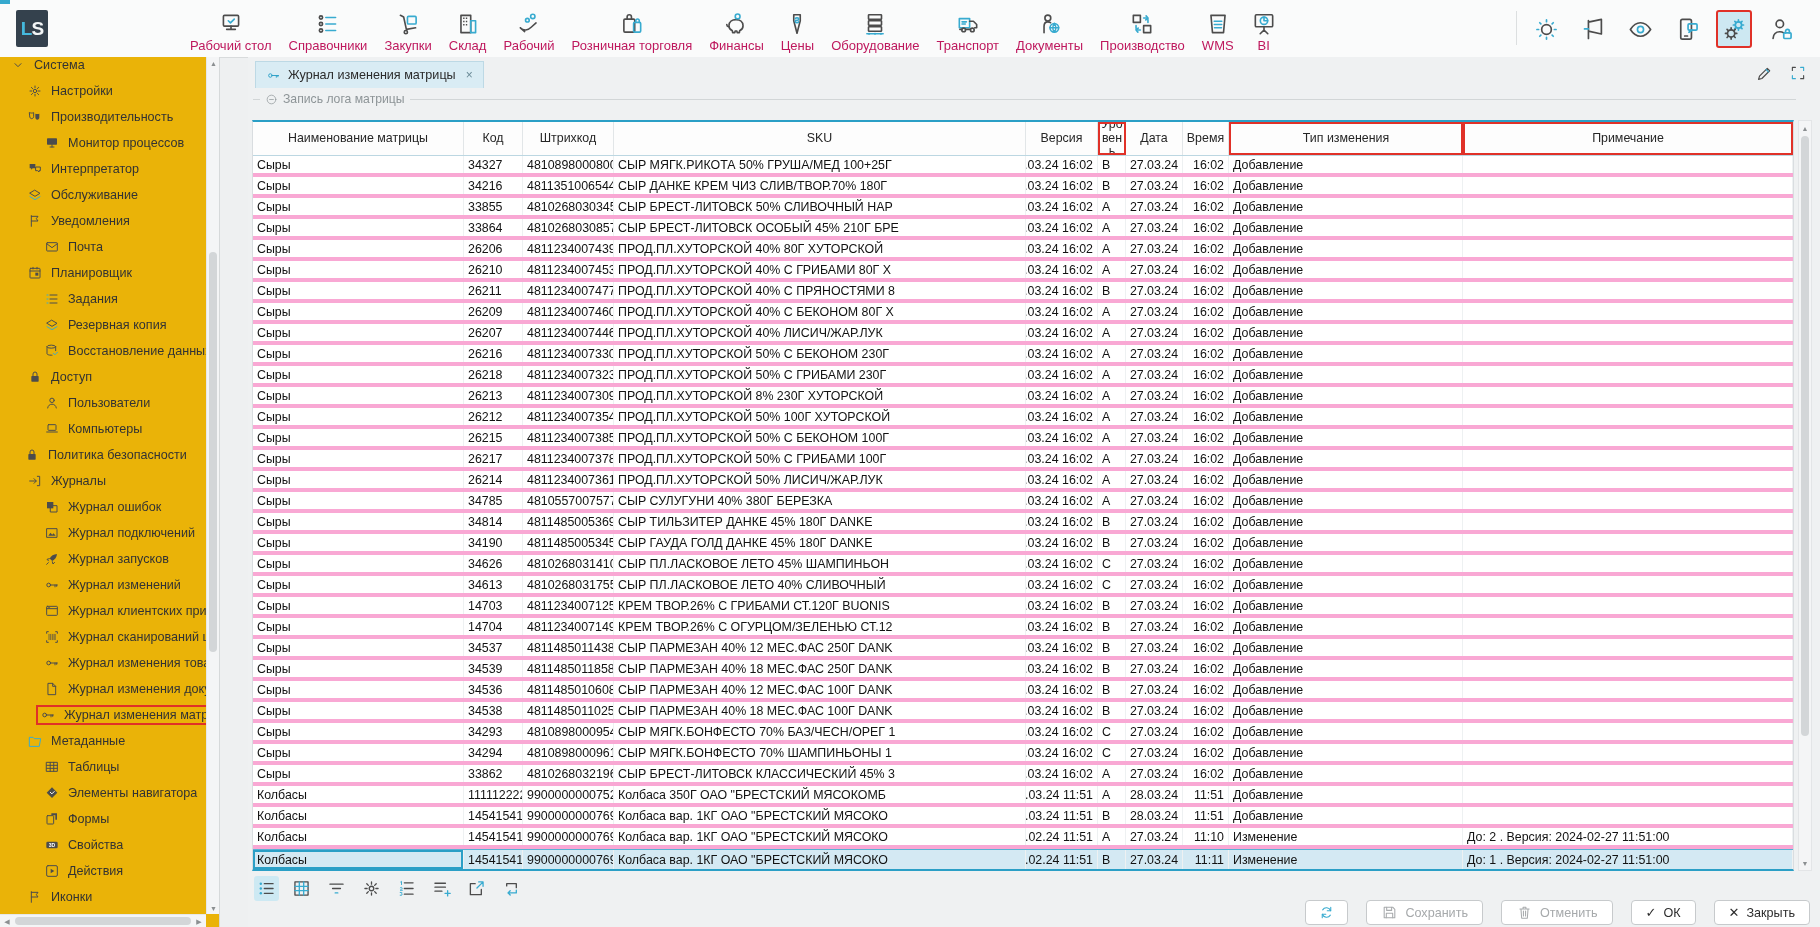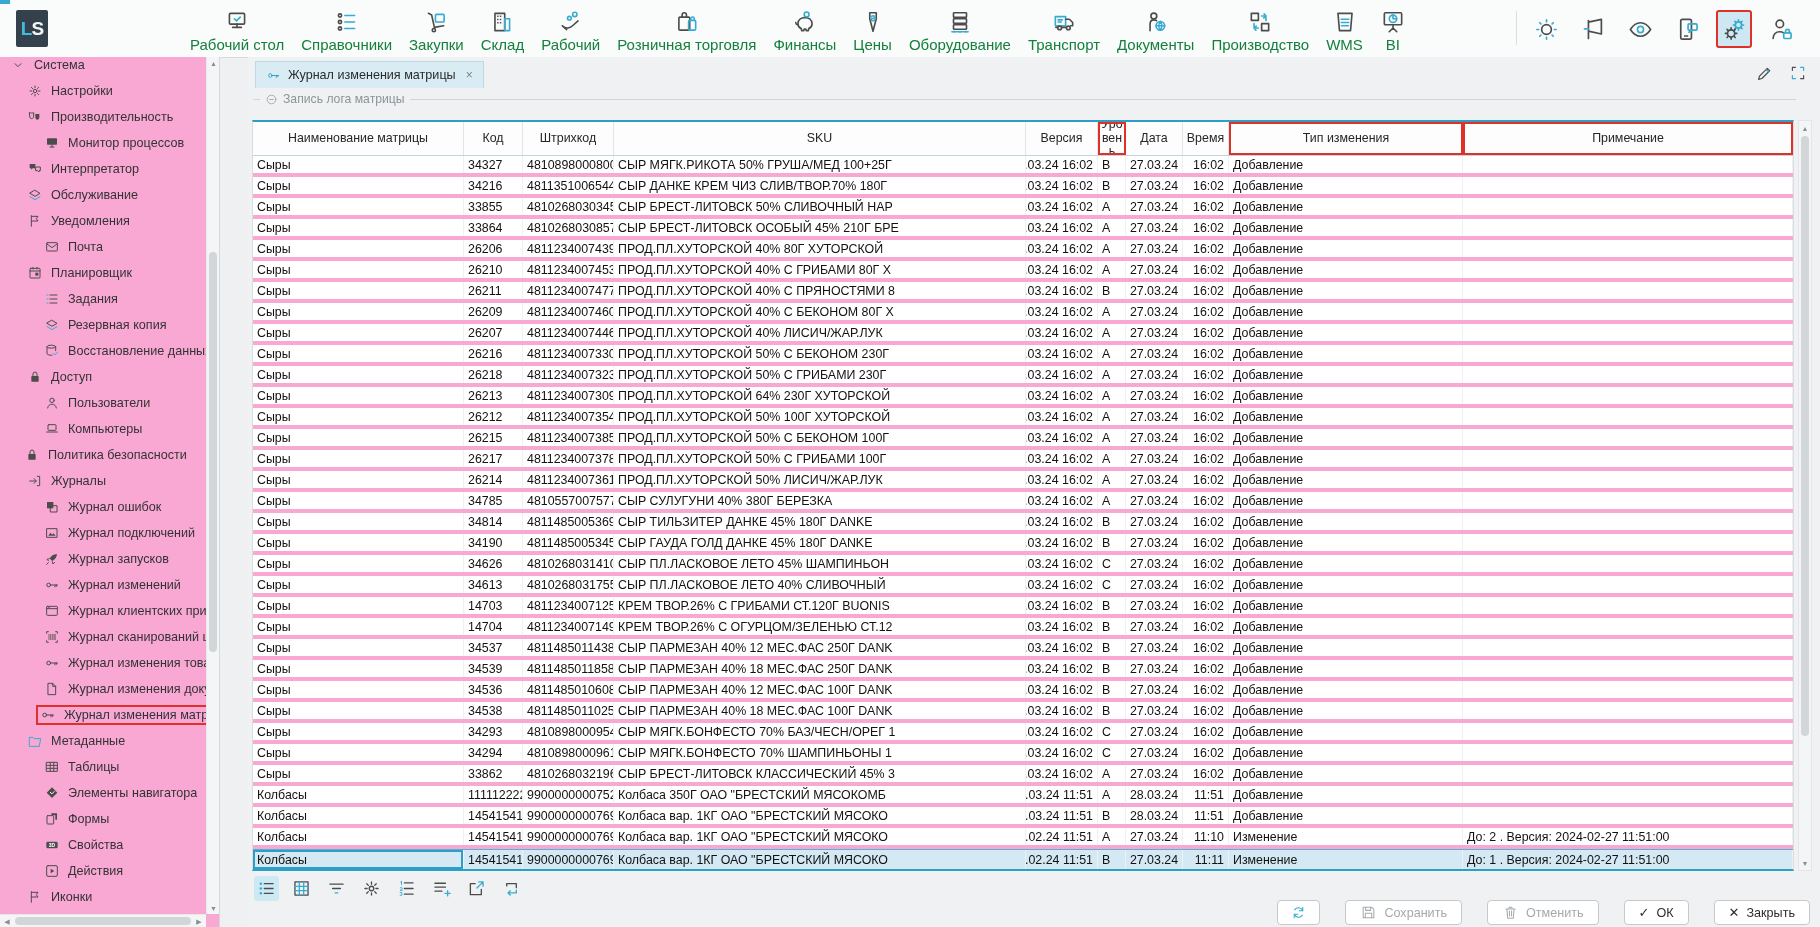--- a/index.html
+++ b/index.html
@@ -15,27 +15,27 @@
   .ic.dim{stroke:#8d9497;stroke-width:1.3}
   
   #topbar{position:absolute;left:0;top:0;width:1820px;height:57px;background:#fafbfb;border-bottom:1px solid #d8dbdc}
   #corner-accent{position:absolute;left:0;top:0;width:10px;height:4px;background:#35a9ce}
   #logo{position:absolute;left:16px;top:10px;width:32px;height:37px;background:#34414d;border-radius:2px;
         display:flex;align-items:center;justify-content:center;font-weight:bold;font-size:19px;letter-spacing:-1px}
   #logo .lg1{color:#45b9dd}
   #logo .lg2{color:#f2f5f6}
   #modules{position:absolute;left:190px;top:3px;height:52px;display:flex;gap:17px;align-items:flex-end}
   .module{display:flex;flex-direction:column;align-items:center;gap:1px;cursor:pointer;padding-bottom:2px}
-  .mlabel{font-size:15px;color:#15803d;white-space:nowrap}
+  .mlabel{font-size:13px;color:#be185d;white-space:nowrap}
   #topsep{position:absolute;left:1516px;top:11px;width:1px;height:34px;background:#dcdfe0}
   #right-icons{position:absolute;left:1528px;top:9px;height:40px;display:flex;gap:11px;align-items:center}
   .ricon{width:36px;height:38px;display:flex;align-items:center;justify-content:center;box-sizing:border-box;cursor:pointer}
   .ricon-active{background:#cde8f2;border:2px solid #e03128;border-radius:3px}
   
-  #sidebar{position:absolute;left:0;top:57px;width:220px;height:870px;background:#f9a8d4;border-right:1px solid #d6d9da;box-sizing:border-box}
+  #sidebar{position:absolute;left:0;top:57px;width:220px;height:870px;background:#eab308;border-right:1px solid #d6d9da;box-sizing:border-box}
   #tree{position:absolute;left:0;top:-5px;right:13px;bottom:13px;overflow:hidden}
   .titem{height:26px;display:flex;align-items:center;cursor:pointer}
   .twrap{display:flex;align-items:center;gap:8px;padding:2px 10px 2px 2px;white-space:nowrap}
   .twrap.thl{border:2px solid #e03128;padding:0 12px 0 2px;margin-left:-6px}
   .tlabel{font-size:12.6px;color:#333}
   #sb-vscroll{position:absolute;right:0;top:0;width:13px;bottom:13px;background:#f4f5f6;border-left:1px solid #e6e8e9;box-sizing:border-box}
   .sbthumbv{position:absolute;left:2px;top:195px;width:8px;height:400px;background:#d3d6d8;border-radius:4px}
   .sbarr{position:absolute;width:13px;height:12px;font-size:7px;color:#8b8f91;display:flex;align-items:center;justify-content:center}
   #sb-hscroll{position:absolute;left:0;bottom:0;right:13px;height:13px;background:#f4f5f6;border-top:1px solid #e6e8e9;box-sizing:border-box}
   .sbthumbh{position:absolute;top:2px;left:15px;right:15px;height:8px;background:#d3d6d8;border-radius:4px}
@@ -65,21 +65,21 @@
   .ar{justify-content:flex-end}
   .ac{justify-content:center}
   .trow.sel{background:#d4e9f3;border-top:1px solid #57b3d4;border-bottom:1px solid #2b9fc6}
   .trow.sel .c0{box-shadow:inset 0 0 0 2px #2b9fc6}
   #tbl-vscroll{position:absolute;left:1550px;top:63px;width:14px;height:751px;background:#f4f5f6;border:1px solid #e3e5e7;box-sizing:border-box}
   .tvthumb{position:absolute;left:2px;top:15px;width:8px;height:600px;background:#d3d6d8;border-radius:4px}
   
   #tbl-toolbar{position:absolute;left:6px;top:819px;height:25px;display:flex;gap:10px;align-items:center}
   .ftico{width:25px;height:25px;display:flex;align-items:center;justify-content:center;cursor:pointer;box-sizing:border-box}
   .ftico.active{background:#cde9f3;border-radius:3px}
-  #actionbar{position:abs;position:absolute;right:10px;top:843px;display:flex;gap:25px}
+  #actionbar{position:abs;position:absolute;right:10px;top:843px;display:flex;gap:18px}
   .abtn{height:25px;display:flex;align-items:center;gap:7px;padding:0 14px;background:#fff;border:1px solid #c7cacc;
       border-radius:4px;font-size:12.6px;color:#2d2d2d;cursor:pointer;box-sizing:border-box}
   .abtn .glyph{font-size:13px;line-height:1}
   .abtn.disabled{color:#a6a9ab}
   .abtn.icononly{padding:0 12px}
 </style>
 </head>
 <body>
 
 <div id="topbar">
@@ -758,21 +758,21 @@
           <div class="tcell">A</div>
           <div class="tcell ac">27.03.24</div>
           <div class="tcell ar">16:02</div>
           <div class="tcell">Добавление</div>
           <div class="tcell"></div>
         </div>
         <div class="trow" style="grid-template-columns: 211px 59px 91px 412px 72px 28px 57px 46px 234px 330px;">
           <div class="tcell c0">Сыры</div>
           <div class="tcell">26213</div>
           <div class="tcell">4811234007309</div>
-          <div class="tcell">ПРОД.ПЛ.ХУТОРСКОЙ 64% 230Г ХУТОРСКОЙ</div>
+          <div class="tcell">ПРОД.ПЛ.ХУТОРСКОЙ 8% 230Г ХУТОРСКОЙ</div>
           <div class="tcell ar">27.03.24 16:02</div>
           <div class="tcell">A</div>
           <div class="tcell ac">27.03.24</div>
           <div class="tcell ar">16:02</div>
           <div class="tcell">Добавление</div>
           <div class="tcell"></div>
         </div>
         <div class="trow" style="grid-template-columns: 211px 59px 91px 412px 72px 28px 57px 46px 234px 330px;">
           <div class="tcell c0">Сыры</div>
           <div class="tcell">26212</div>

